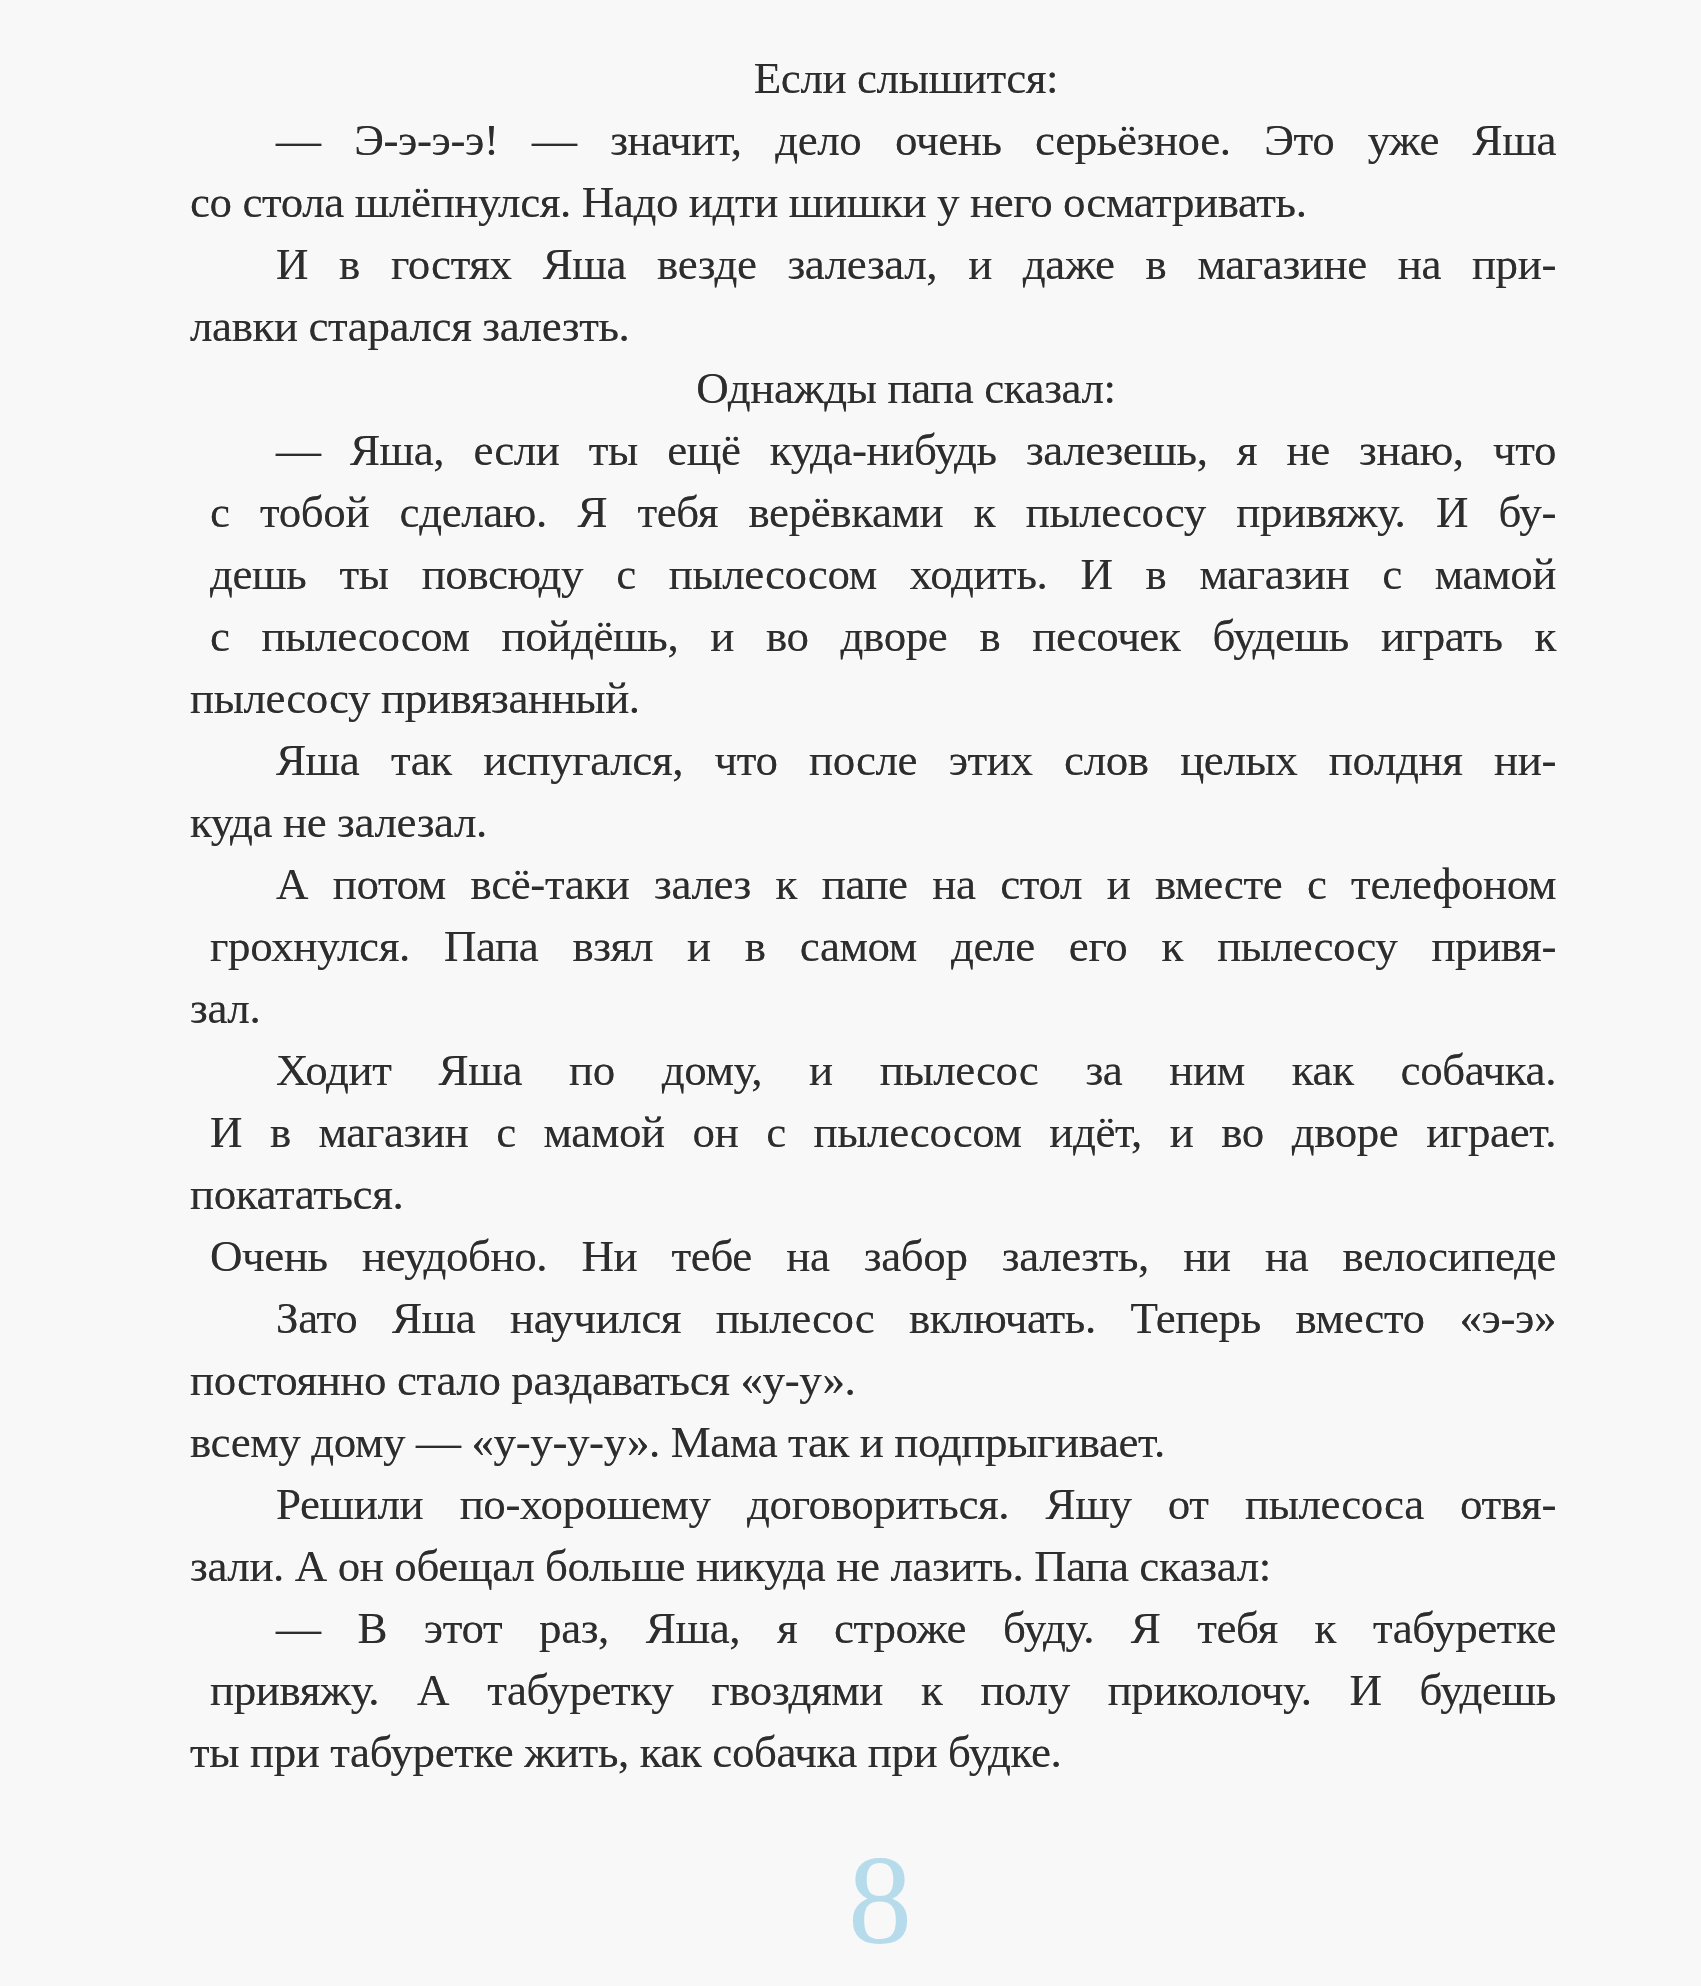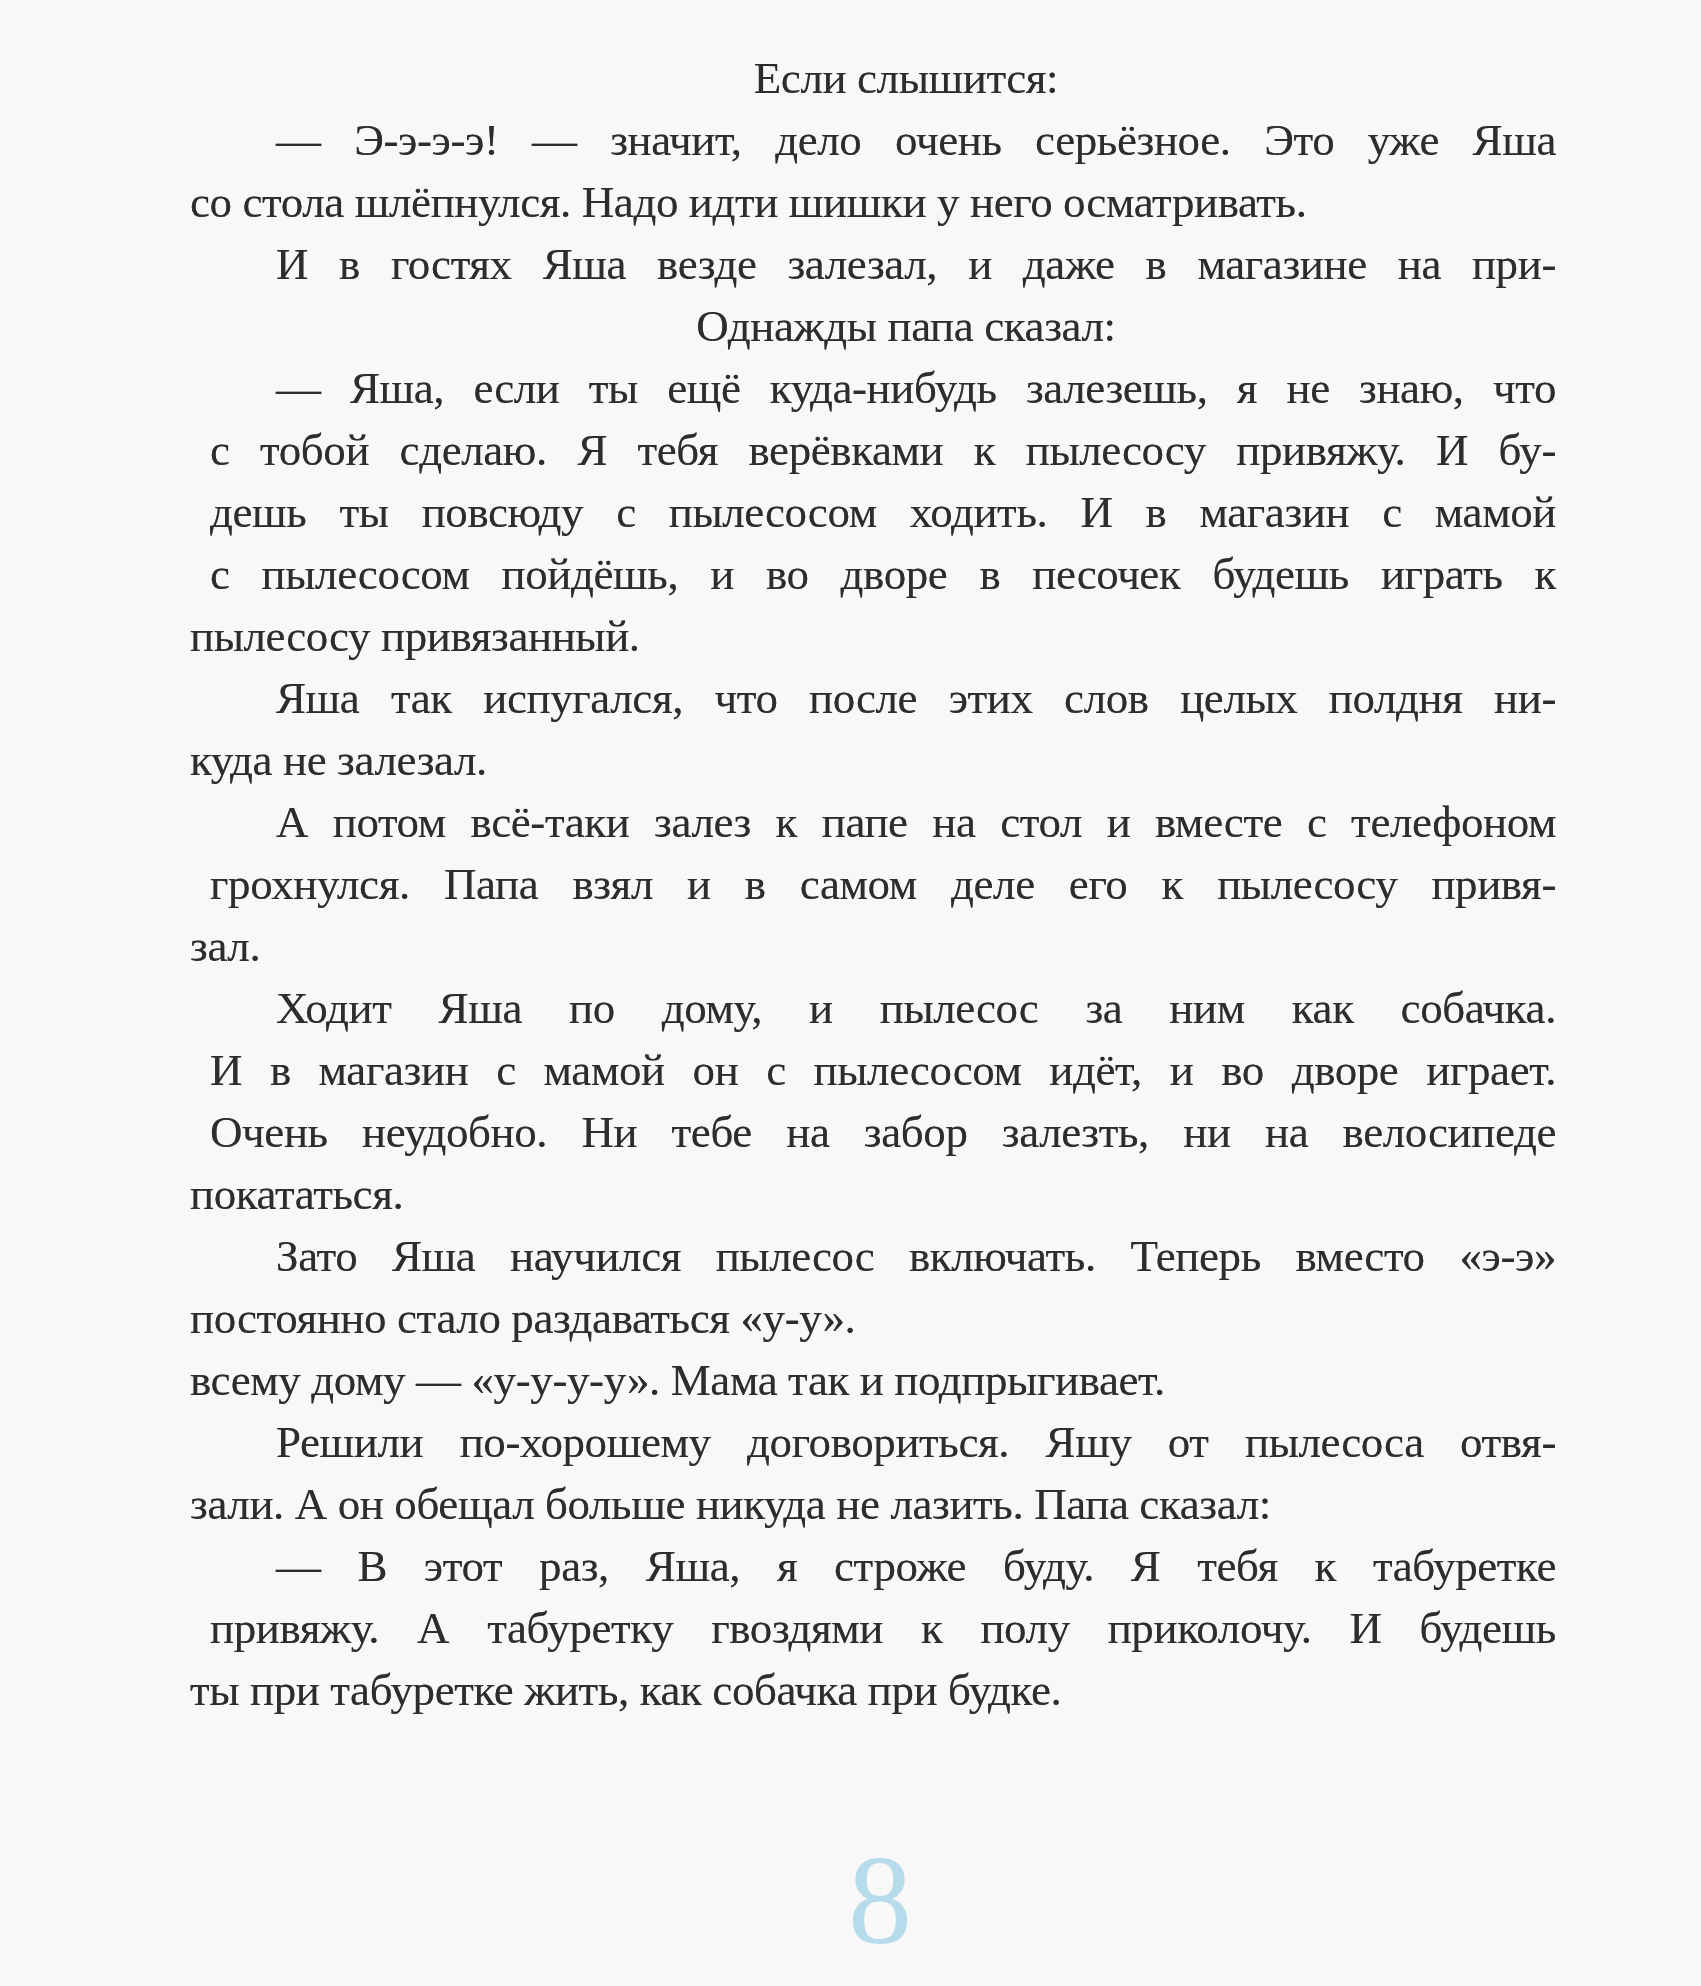--- a/index.html
+++ b/index.html
@@ -52,35 +52,36 @@
   }
 </style>
 </head>
 <body style="--page-bg: #f8f8f9; --text-color: #2d2d2d; --pagenum-color: #b6dbeb;">
 
 <div class="page-text">
     <div class="line indent">Если слышится:</div>
     <div class="line justify indent">— Э-э-э-э! — значит, дело очень серьёзное. Это уже Яша</div>
     <div class="line">со стола шлёпнулся. Надо идти шишки у него осматривать.</div>
     <div class="line justify indent">И в гостях Яша везде залезал, и даже в магазине на при-</div>
+    <div class="line">лавки старался залезть.</div>
     <div class="line indent">Однажды папа сказал:</div>
     <div class="line justify indent">— Яша, если ты ещё куда-нибудь залезешь, я не знаю, что</div>
     <div class="line justify">с тобой сделаю. Я тебя верёвками к пылесосу привяжу. И бу-</div>
     <div class="line justify">дешь ты повсюду с пылесосом ходить. И в магазин с мамой</div>
     <div class="line justify">с пылесосом пойдёшь, и во дворе в песочек будешь играть к</div>
     <div class="line">пылесосу привязанный.</div>
     <div class="line justify indent">Яша так испугался, что после этих слов целых полдня ни-</div>
     <div class="line">куда не залезал.</div>
     <div class="line justify indent">А потом всё-таки залез к папе на стол и вместе с телефоном</div>
     <div class="line justify">грохнулся. Папа взял и в самом деле его к пылесосу привя-</div>
     <div class="line">зал.</div>
     <div class="line justify indent">Ходит Яша по дому, и пылесос за ним как собачка.</div>
     <div class="line justify">И в магазин с мамой он с пылесосом идёт, и во дворе играет.</div>
+    <div class="line">покататься.</div>
     <div class="line justify">Очень неудобно. Ни тебе на забор залезть, ни на велосипеде</div>
-    <div class="line">покататься.</div>
     <div class="line justify indent">Зато Яша научился пылесос включать. Теперь вместо «э-э»</div>
     <div class="line">постоянно стало раздаваться «у-у».</div>
     <div class="line">всему дому — «у-у-у-у». Мама так и подпрыгивает.</div>
     <div class="line justify indent">Решили по-хорошему договориться. Яшу от пылесоса отвя-</div>
     <div class="line">зали. А он обещал больше никуда не лазить. Папа сказал:</div>
     <div class="line justify indent">— В этот раз, Яша, я строже буду. Я тебя к табуретке</div>
     <div class="line justify">привяжу. А табуретку гвоздями к полу приколочу. И будешь</div>
     <div class="line">ты при табуретке жить, как собачка при будке.</div>
   </div>
 

